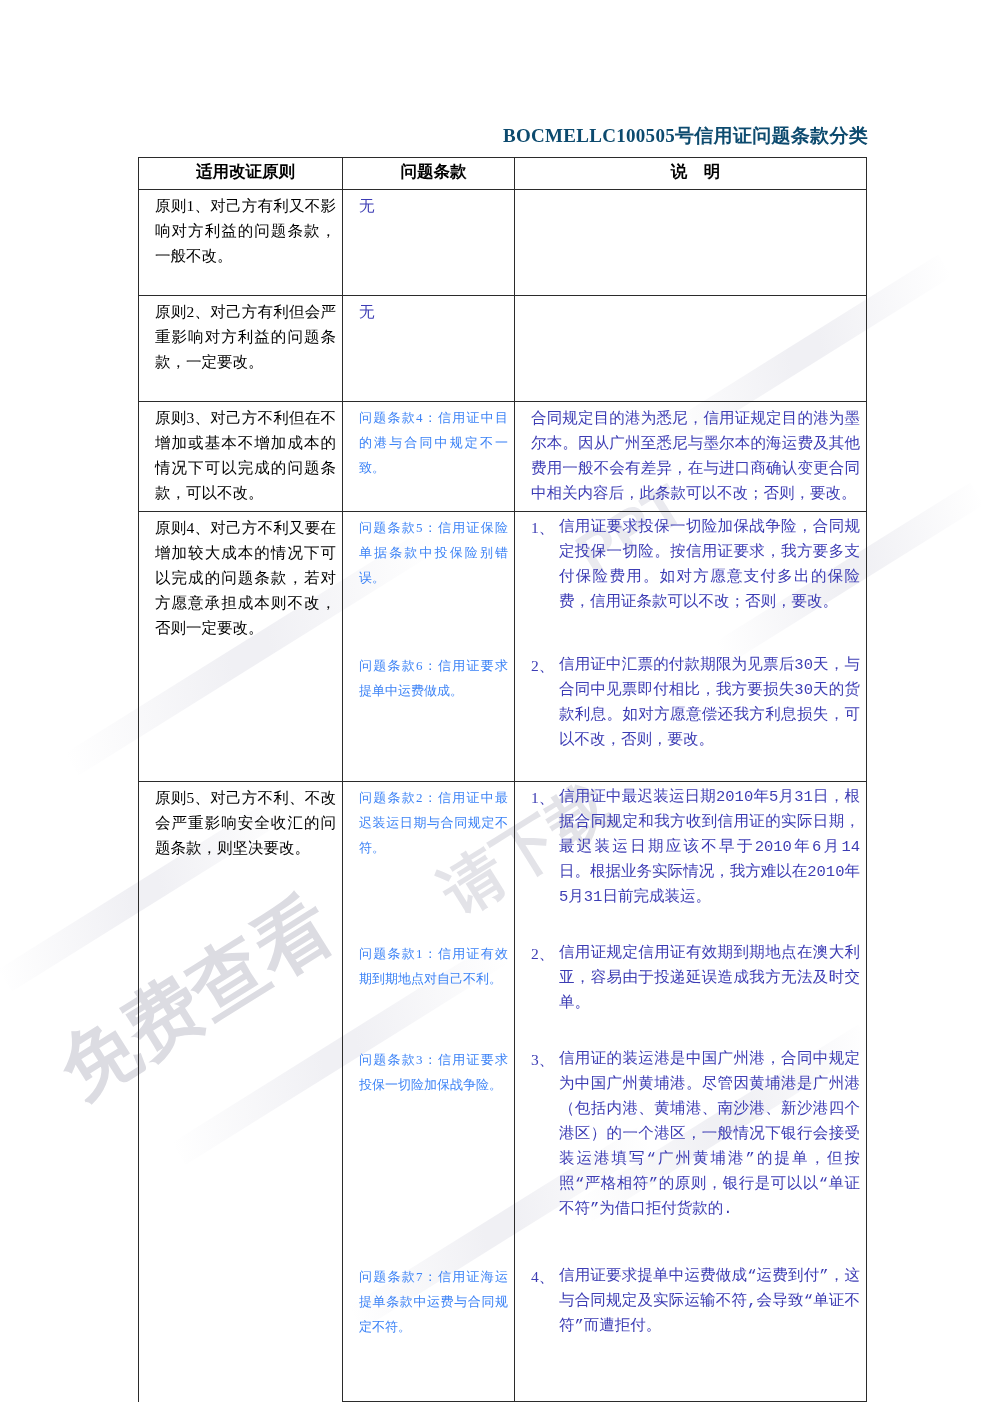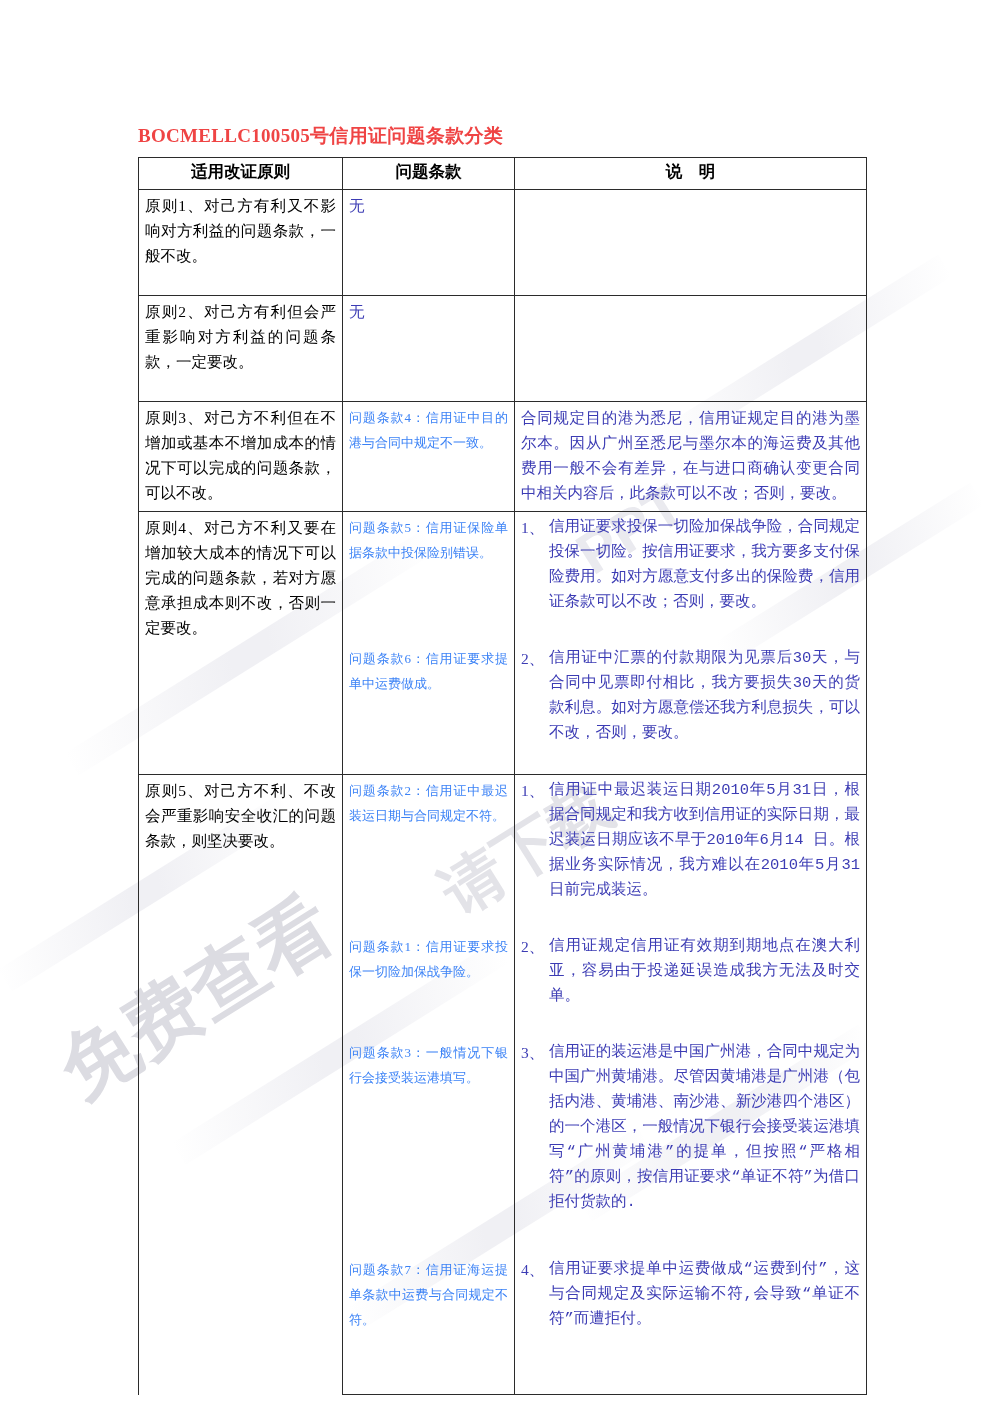--- a/index.html
+++ b/index.html
@@ -91,41 +91,41 @@
     letter-spacing: 0px;
   }
   .heading-rest {
     color: #555555;
     font-size: 15px;
     margin-left: 3px;
     font-family: "Liberation Serif", "DejaVu Serif", serif;
   }
 
   .doc-title {
-    text-align: left;
+    text-align: right;
     font-size: 19px;
     font-weight: bold;
-    color: #ef4444;
+    color: #0c4a6e;
     margin: 5px 0 8px 0;
     padding-right: 126px;
     padding-left: 138px;
     letter-spacing: 0.3px;
   }
 
   table.cls {
     border-collapse: collapse;
     margin-left: 138px;
     width: 728px;
     table-layout: fixed;
     background: transparent;
   }
   table.cls td, table.cls th {
     border: 1px solid #2b2b2b;
     vertical-align: top;
-    padding: 3px 6px 6px 6px;
+    padding: 3px 6px 6px 16px;
     background: transparent;
   }
   col.c1 { width: 204px; }
   col.c2 { width: 172px; }
   col.c3 { width: 352px; }
 
   th.hdr {
     text-align: center;
     font-size: 16.5px;
     font-weight: bold;
@@ -287,38 +287,38 @@
         <td class="pad-bottom-md">
           <div class="exp-item">
             <div class="exp-num">1、</div>
             <div class="exp-txt">信用证中最迟装运日期2010年5月31日，根据合同规定和我方收到信用证的实际日期，最迟装运日期应该不早于2010年6月14 日。根据业务实际情况，我方难以在2010年5月31日前完成装运。</div>
           </div>
         </td>
       </tr>
 
       <tr class="subrow subrow-top">
         <td class="pad-bottom-md">
-          <div class="clause clause-block">问题条款1：信用证要求投保一切险加保战争险。</div>
+          <div class="clause clause-block">问题条款1：信用证有效期到期地点对自己不利。</div>
         </td>
         <td class="pad-bottom-md">
           <div class="exp-item">
             <div class="exp-num">2、</div>
             <div class="exp-txt">信用证规定信用证有效期到期地点在澳大利亚，容易由于投递延误造成我方无法及时交单。</div>
           </div>
         </td>
       </tr>
 
       <tr class="subrow subrow-top">
         <td class="pad-bottom-lg">
-          <div class="clause clause-block">问题条款3：一般情况下银行会接受装运港填写。</div>
+          <div class="clause clause-block">问题条款3：信用证要求投保一切险加保战争险。</div>
         </td>
         <td class="pad-bottom-md">
           <div class="exp-item">
             <div class="exp-num">3、</div>
-            <div class="exp-txt">信用证的装运港是中国广州港，合同中规定为中国广州黄埔港。尽管因黄埔港是广州港（包括内港、黄埔港、南沙港、新沙港四个港区）的一个港区，一般情况下银行会接受装运港填写“广州黄埔港”的提单，但按照“严格相符”的原则，按信用证要求“单证不符”为借口拒付货款的.</div>
+            <div class="exp-txt">信用证的装运港是中国广州港，合同中规定为中国广州黄埔港。尽管因黄埔港是广州港（包括内港、黄埔港、南沙港、新沙港四个港区）的一个港区，一般情况下银行会接受装运港填写“广州黄埔港”的提单，但按照“严格相符”的原则，银行是可以以“单证不符”为借口拒付货款的.</div>
           </div>
         </td>
       </tr>
 
       <tr class="subrow">
         <td class="pad-bottom-lg pad-top-md">
           <div class="clause clause-block">问题条款7：信用证海运提单条款中运费与合同规定不符。</div>
         </td>
         <td class="pad-bottom-lg pad-top-md">
           <div class="exp-item">

